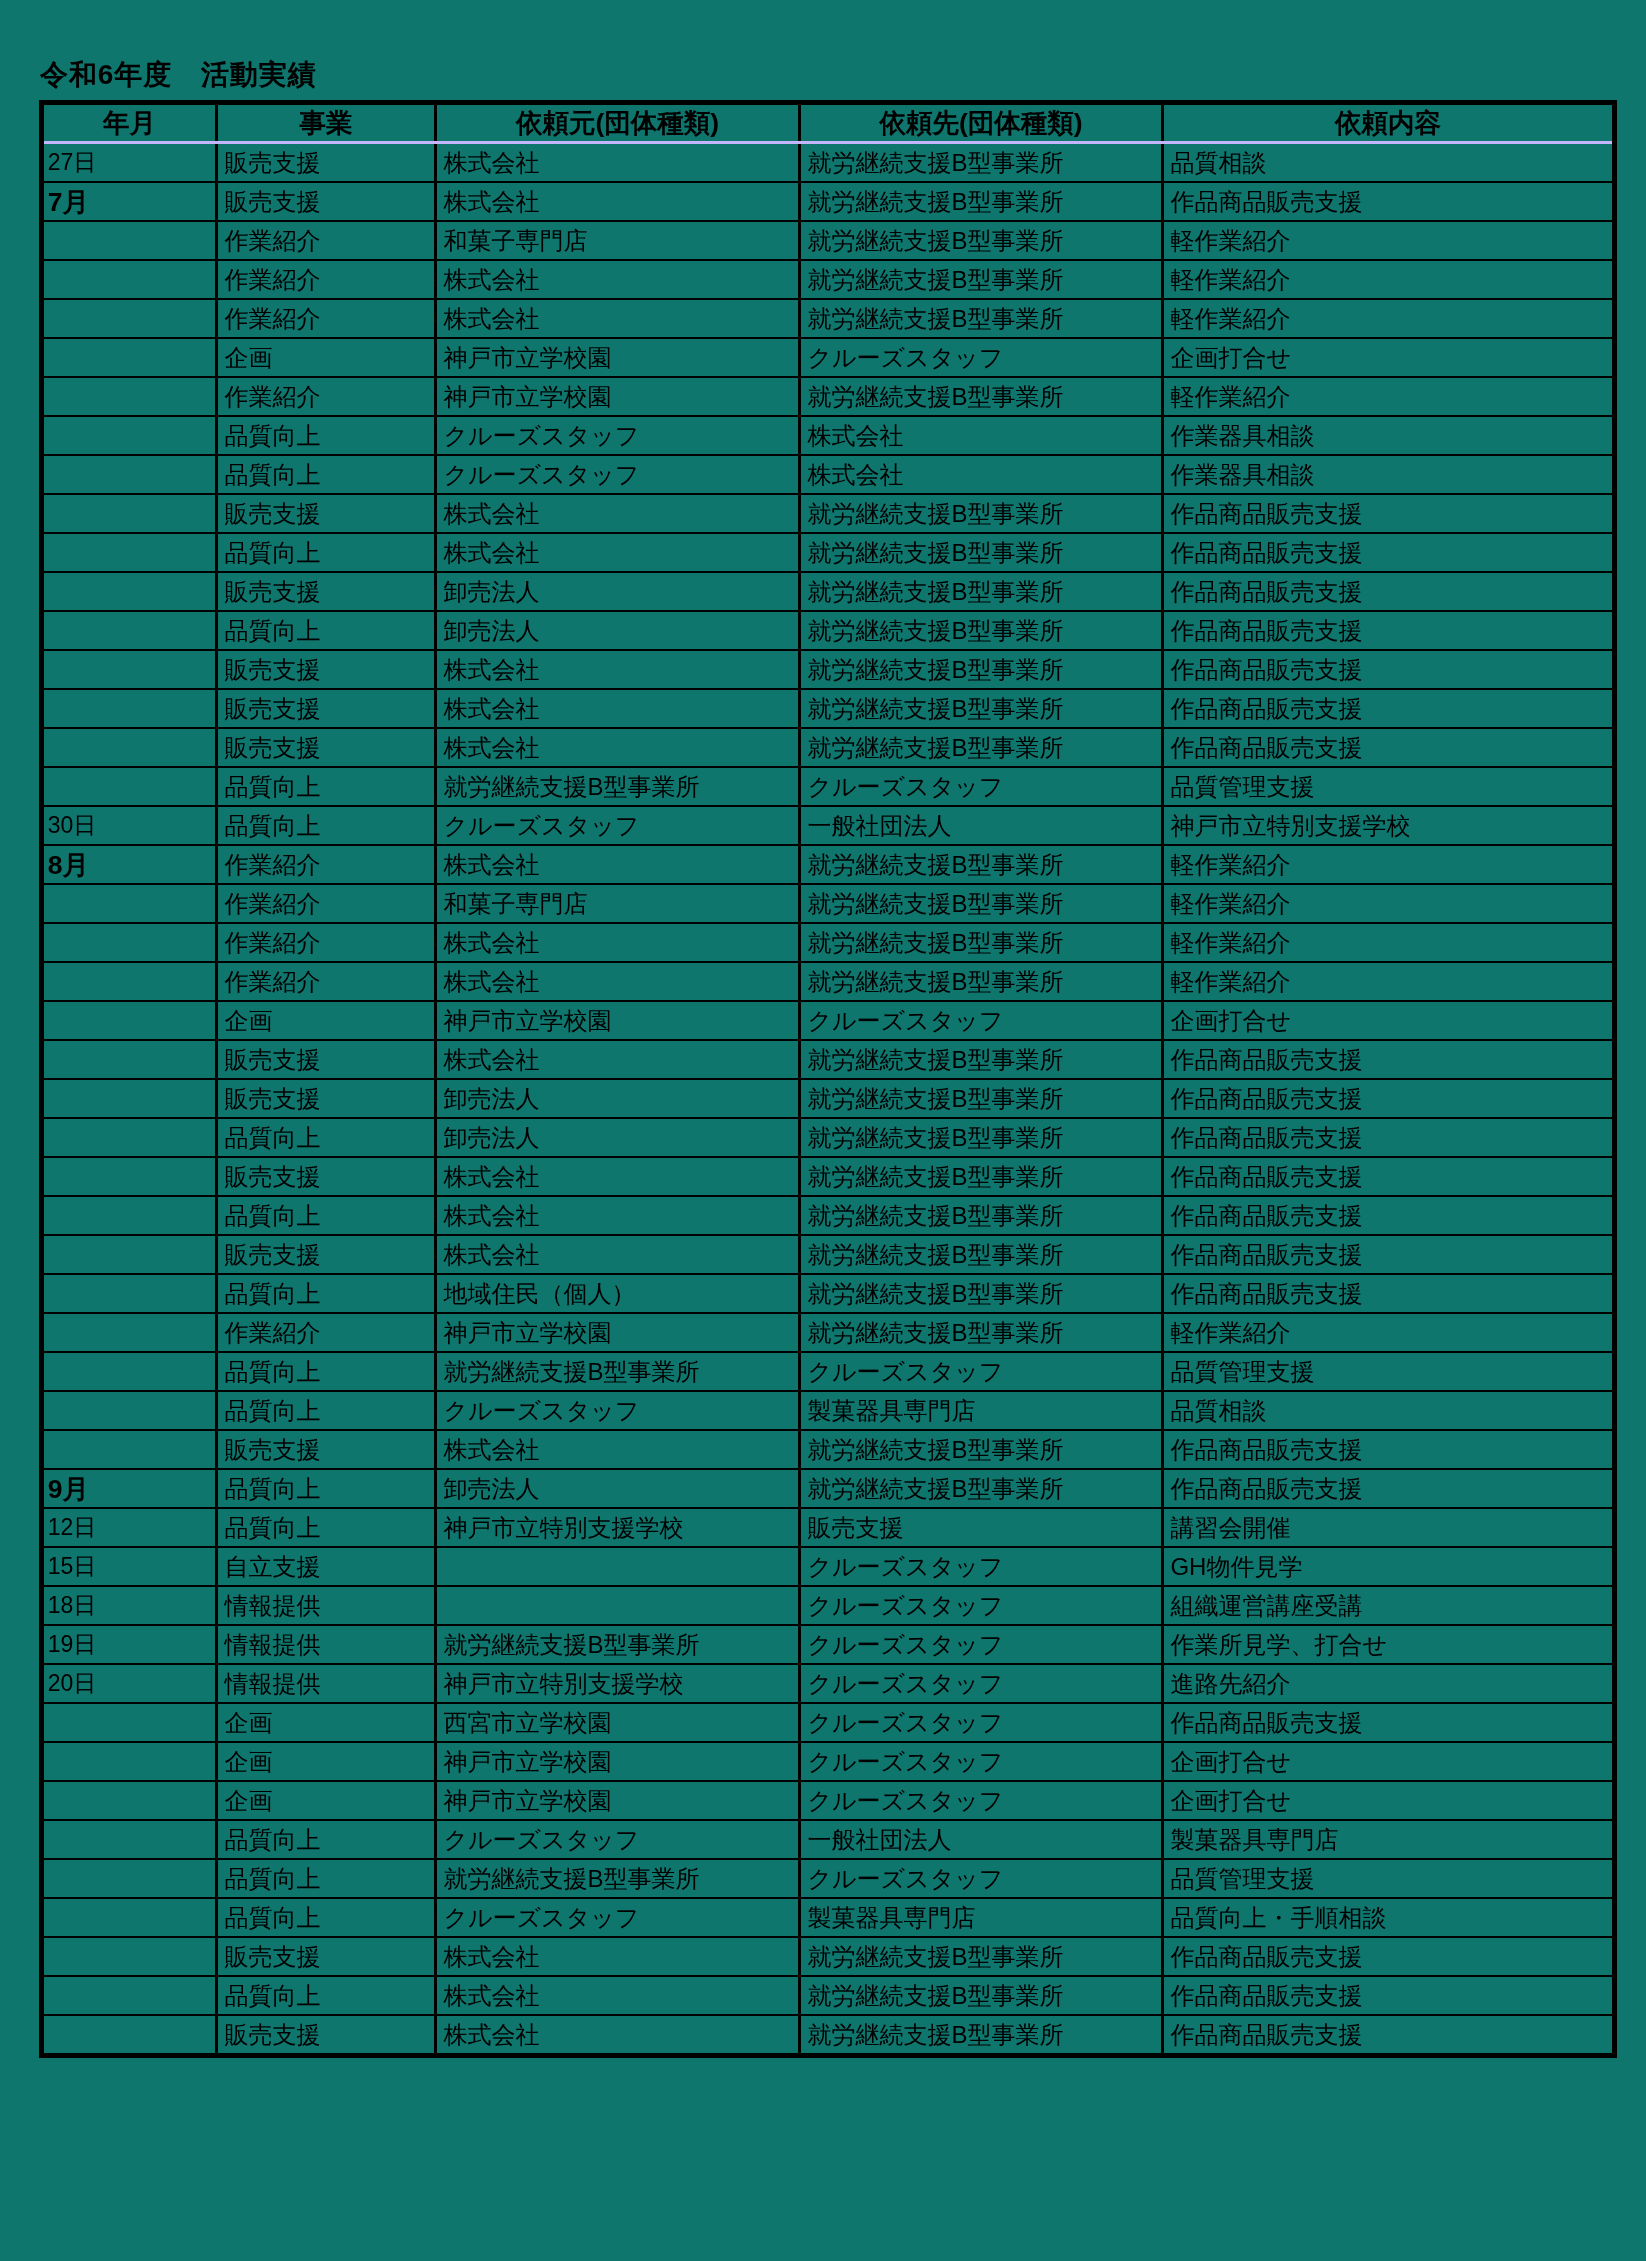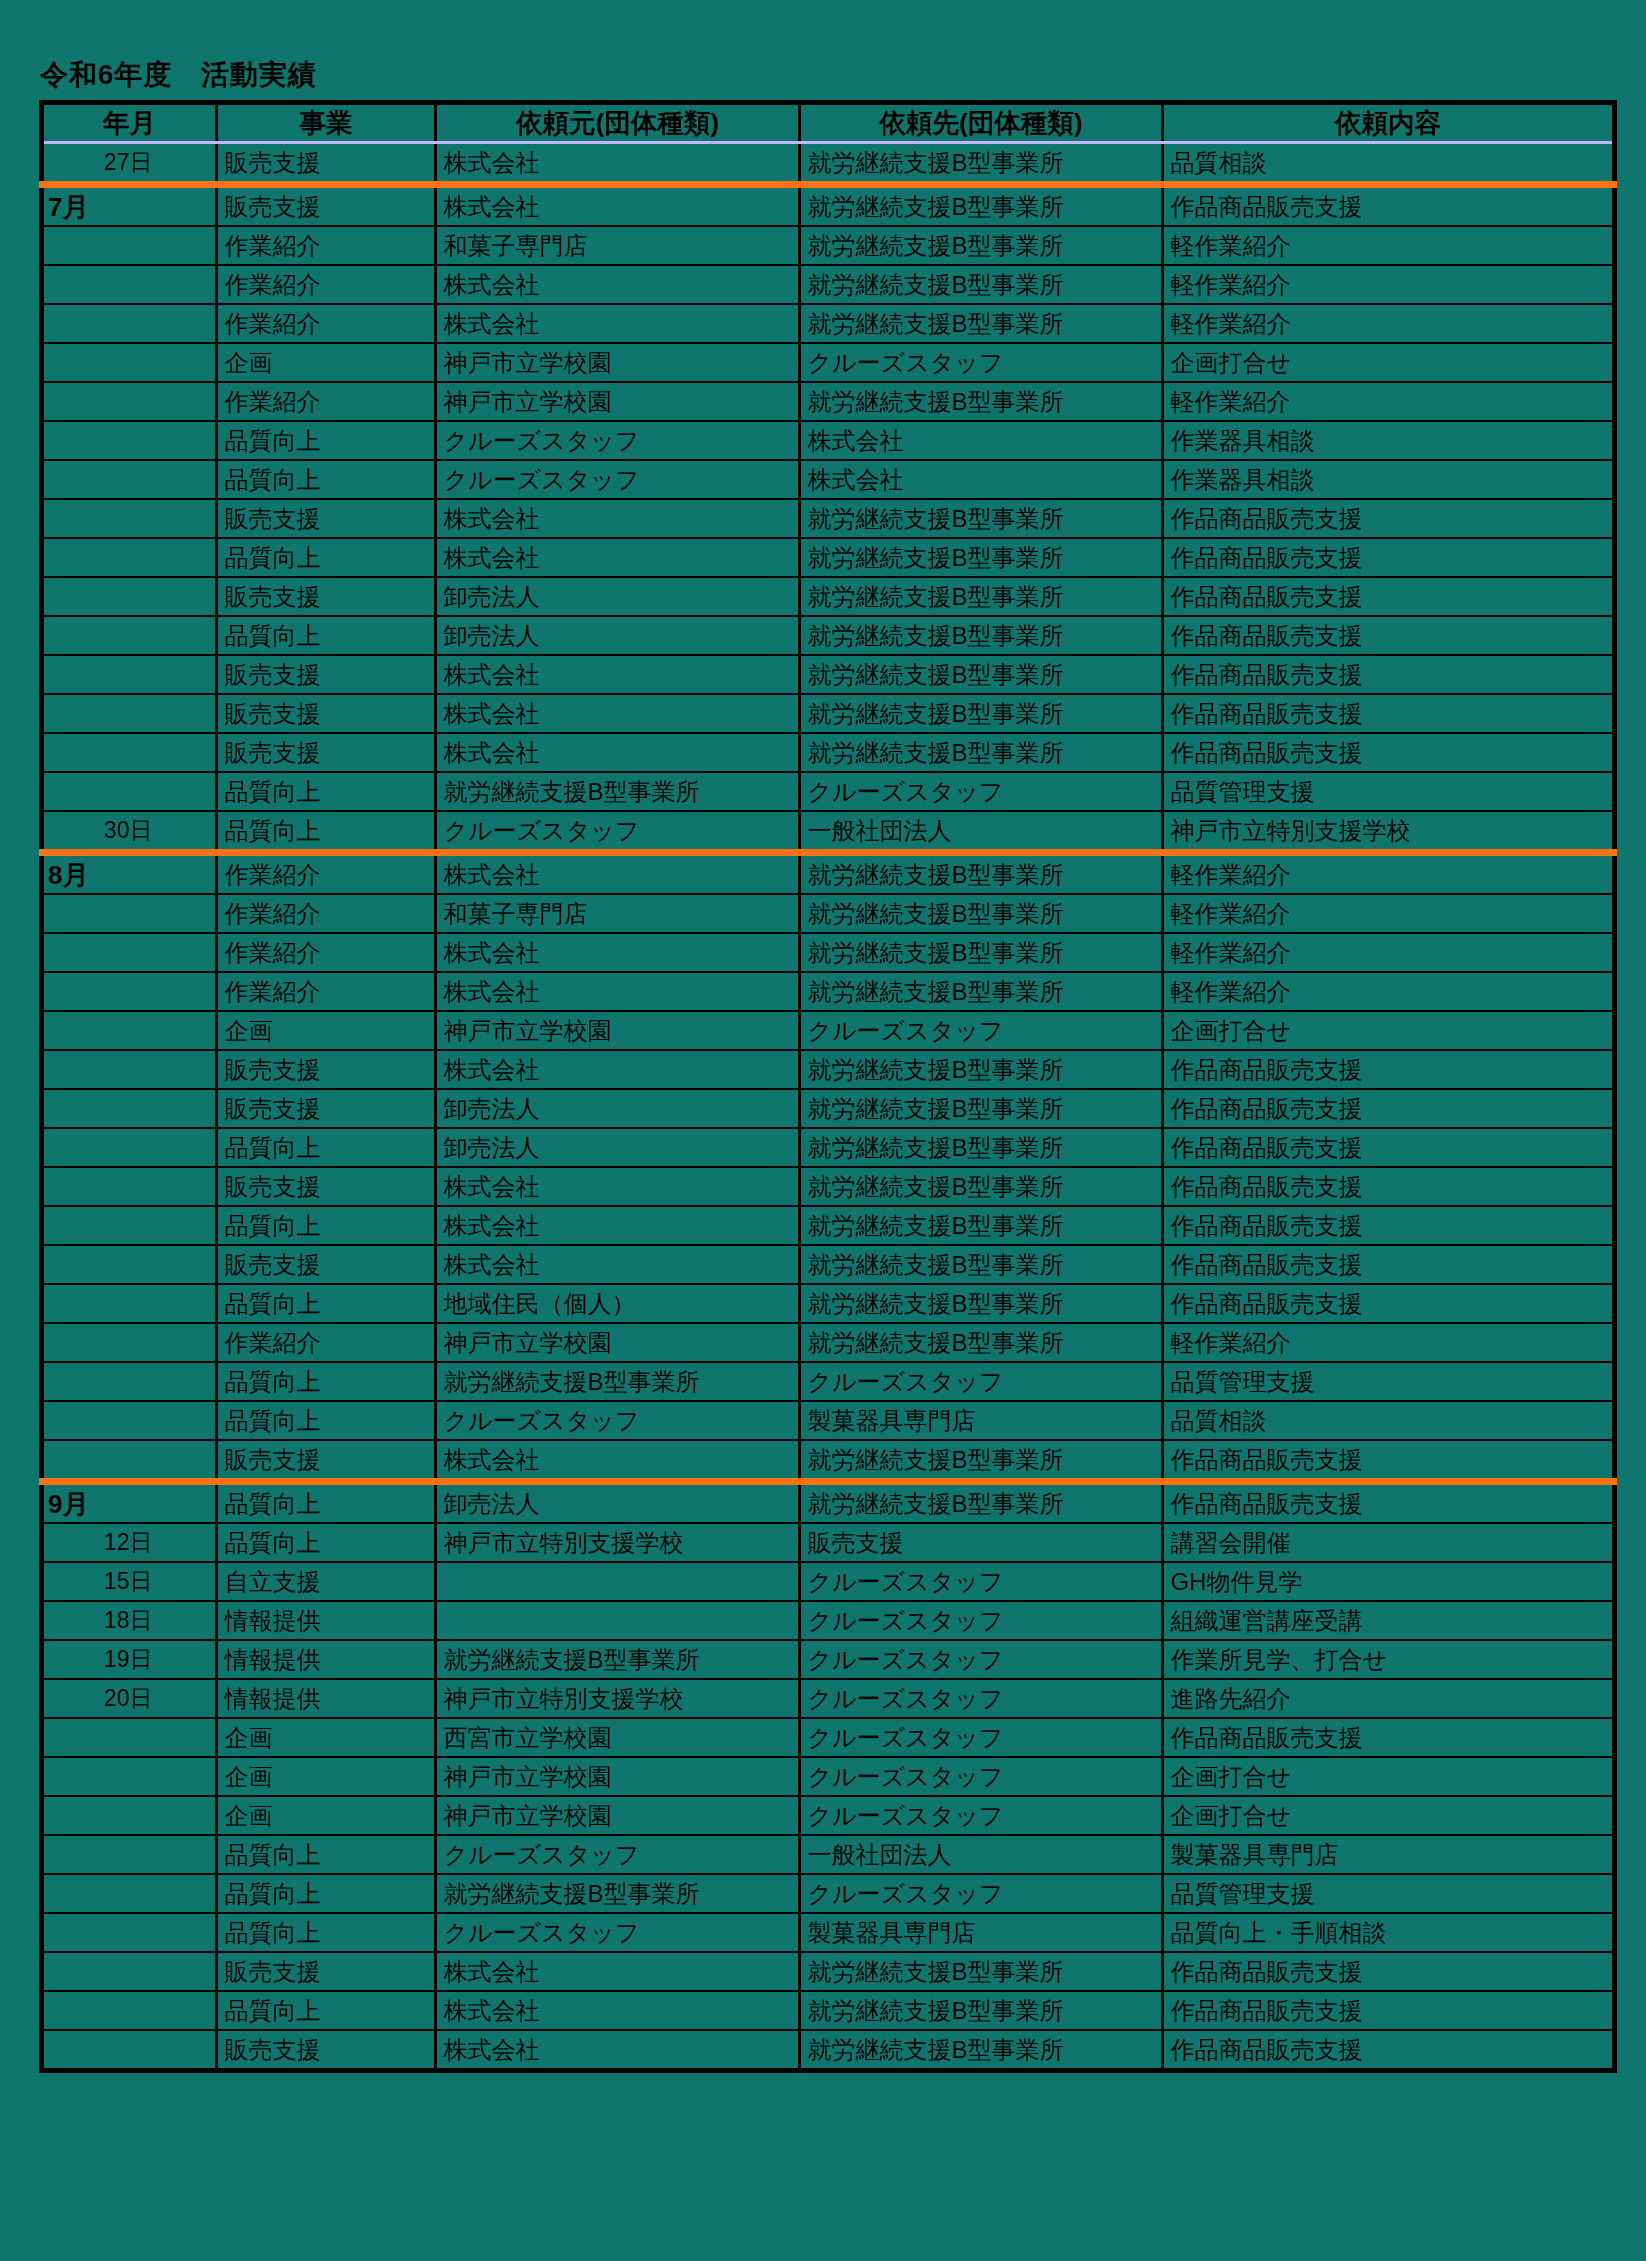--- a/index.html
+++ b/index.html
@@ -52,28 +52,28 @@
     text-align: center;
     padding: 0;
   }
   .activity td {
     height: 37px;
     font-size: 24px;
     text-align: left;
     padding: 0 4.6px 0 6.4px;
   }
   .activity tr.month-start td {
-    border-top: 7px solid #f97316;
+    border-top: 1px solid #f97316;
   }
   .activity td.ym {
     padding-right: 6.4px;
     padding-left: 3.7px;
   }
   .activity td.ym.day {
-    text-align: center;
+    text-align: left;
     font-size: 23px;
   }
   .activity td.ym.month {
     text-align: left;
     font-weight: bold;
     font-size: 26.5px;
   }
 </style>
 </head>
 <body>

